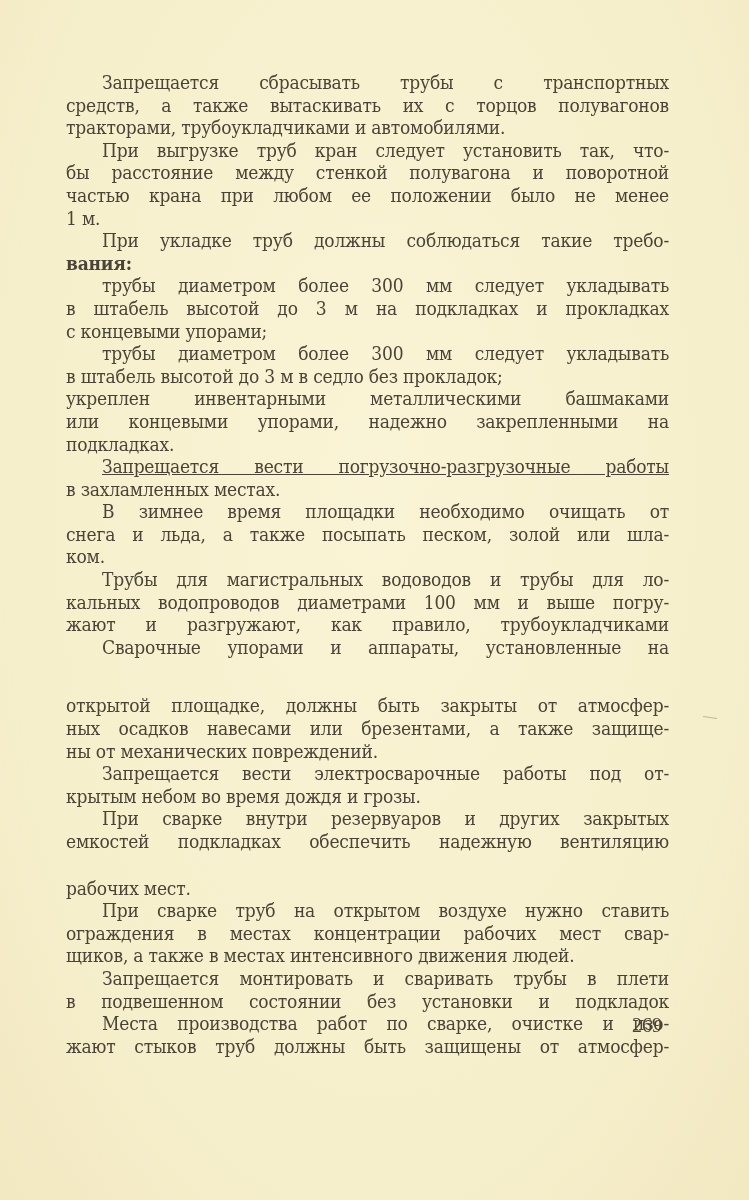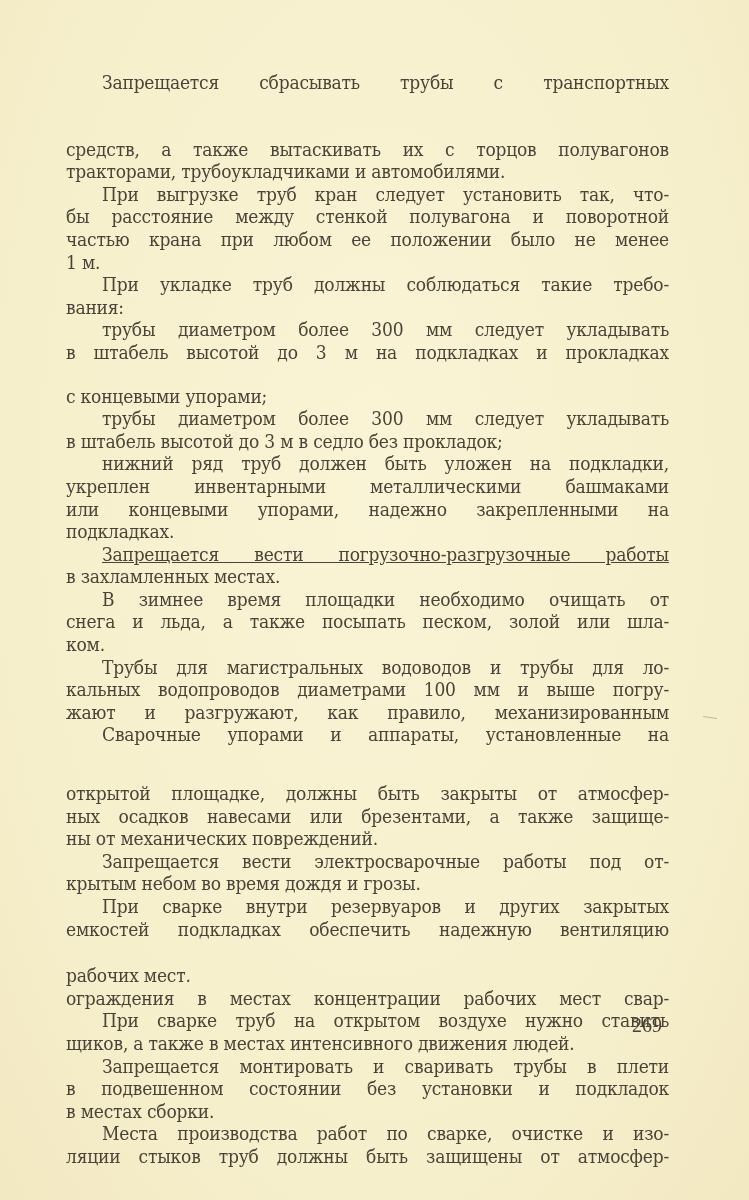--- a/index.html
+++ b/index.html
@@ -61,87 +61,85 @@
       opacity: 0.6;
     }
   </style>
 </head>
 <body>
 
 <div class="page">
   <div class="text-block" id="text-block">
       <div class="para-block">
         <span class="line indent" style="white-space: nowrap;">Запрещается сбрасывать трубы с транспортных</span>
-        <span class="line" style="white-space: nowrap; margin-top: 44px;">средств, а также вытаскивать их с торцов полувагонов</span>
+        <span class="line" style="white-space: nowrap;">средств, а также вытаскивать их с торцов полувагонов</span>
         <span class="line last" style="white-space: nowrap;">тракторами, трубоукладчиками и автомобилями.</span>
       </div>
       <div class="para-block">
         <span class="line indent" style="white-space: nowrap;">При выгрузке труб кран следует установить так, что-</span>
         <span class="line" style="white-space: nowrap;">бы расстояние между стенкой полувагона и поворотной</span>
         <span class="line" style="white-space: nowrap;">частью крана при любом ее положении было не менее</span>
         <span class="line last" style="white-space: nowrap;">1 м.</span>
       </div>
       <div class="para-block">
         <span class="line indent" style="white-space: nowrap;">При укладке труб должны соблюдаться такие требо-</span>
-        <span class="line last" style="white-space: nowrap;">вания:</span>
+        <span class="line last" style="white-space: nowrap; font-weight: bold;">вания:</span>
       </div>
       <div class="para-block">
         <span class="line indent" style="white-space: nowrap;">трубы диаметром более 300 мм следует укладывать</span>
         <span class="line" style="white-space: nowrap;">в штабель высотой до 3 м на подкладках и прокладках</span>
-        <span class="line last" style="white-space: nowrap; margin-top: 21px;">с концевыми упорами;</span>
+        <span class="line last" style="white-space: nowrap;">с концевыми упорами;</span>
       </div>
       <div class="para-block">
         <span class="line indent" style="white-space: nowrap;">трубы диаметром более 300 мм следует укладывать</span>
         <span class="line last" style="white-space: nowrap;">в штабель высотой до 3 м в седло без прокладок;</span>
       </div>
       <div class="para-block">
-        <span class="line indent" style="white-space: nowrap;">нижний ряд труб должен быть уложен на подкладки,</span>
         <span class="line" style="white-space: nowrap;">укреплен инвентарными металлическими башмаками</span>
         <span class="line" style="white-space: nowrap;">или концевыми упорами, надежно закрепленными на</span>
         <span class="line last" style="white-space: nowrap;">подкладках.</span>
       </div>
       <div class="para-block">
         <span class="line indent" style="white-space: nowrap; text-decoration: underline;">Запрещается вести погрузочно-разгрузочные работы</span>
         <span class="line last" style="white-space: nowrap;">в захламленных местах.</span>
       </div>
       <div class="para-block">
         <span class="line indent" style="white-space: nowrap;">В зимнее время площадки необходимо очищать от</span>
         <span class="line" style="white-space: nowrap;">снега и льда, а также посыпать песком, золой или шла-</span>
         <span class="line last" style="white-space: nowrap;">ком.</span>
       </div>
       <div class="para-block">
         <span class="line indent" style="white-space: nowrap;">Трубы для магистральных водоводов и трубы для ло-</span>
         <span class="line" style="white-space: nowrap;">кальных водопроводов диаметрами 100 мм и выше погру-</span>
-        <span class="line" style="white-space: nowrap;">жают и разгружают, как правило, механизированным</span>
+        <span class="line" style="white-space: nowrap;">жают и разгружают, как правило, трубоукладчиками</span>
       </div>
       <div class="para-block">
         <span class="line indent" style="white-space: nowrap;">Сварочные упорами и аппараты, установленные на</span>
         <span class="line" style="white-space: nowrap; margin-top: 36px;">открытой площадке, должны быть закрыты от атмосфер-</span>
         <span class="line" style="white-space: nowrap;">ных осадков навесами или брезентами, а также защище-</span>
         <span class="line last" style="white-space: nowrap;">ны от механических повреждений.</span>
       </div>
       <div class="para-block">
         <span class="line indent" style="white-space: nowrap;">Запрещается вести электросварочные работы под от-</span>
         <span class="line last" style="white-space: nowrap;">крытым небом во время дождя и грозы.</span>
       </div>
       <div class="para-block">
         <span class="line indent" style="white-space: nowrap;">При сварке внутри резервуаров и других закрытых</span>
         <span class="line" style="white-space: nowrap;">емкостей подкладках обеспечить надежную вентиляцию</span>
         <span class="line last" style="white-space: nowrap; margin-top: 24px;">рабочих мест.</span>
       </div>
       <div class="para-block">
+        <span class="line indent" style="white-space: nowrap;">При сварке труб на открытом воздухе нужно ставить</span>
         <span class="line" style="white-space: nowrap;">ограждения в местах концентрации рабочих мест свар-</span>
-        <span class="line indent" style="white-space: nowrap;">При сварке труб на открытом воздухе нужно ставить</span>
         <span class="line last" style="white-space: nowrap;">щиков, а также в местах интенсивного движения людей.</span>
       </div>
       <div class="para-block">
         <span class="line indent" style="white-space: nowrap;">Запрещается монтировать и сваривать трубы в плети</span>
         <span class="line" style="white-space: nowrap;">в подвешенном состоянии без установки и подкладок</span>
-        <span class="line last" style="white-space: nowrap;">в местах сборки.</span>
       </div>
       <div class="para-block">
         <span class="line indent" style="white-space: nowrap;">Места производства работ по сварке, очистке и изо-</span>
-        <span class="line" style="white-space: nowrap;">ляции стыков труб должны быть защищены от атмосфер-</span>
+        <span class="line" style="white-space: nowrap;">жают стыков труб должны быть защищены от атмосфер-</span>
       </div>
     </div>
   <div class="page-number">269</div>
   <div class="smudge" style="left:703px; top:717px; width:14px; transform:rotate(8deg);"></div>
 </div>
 
 </body></html>

